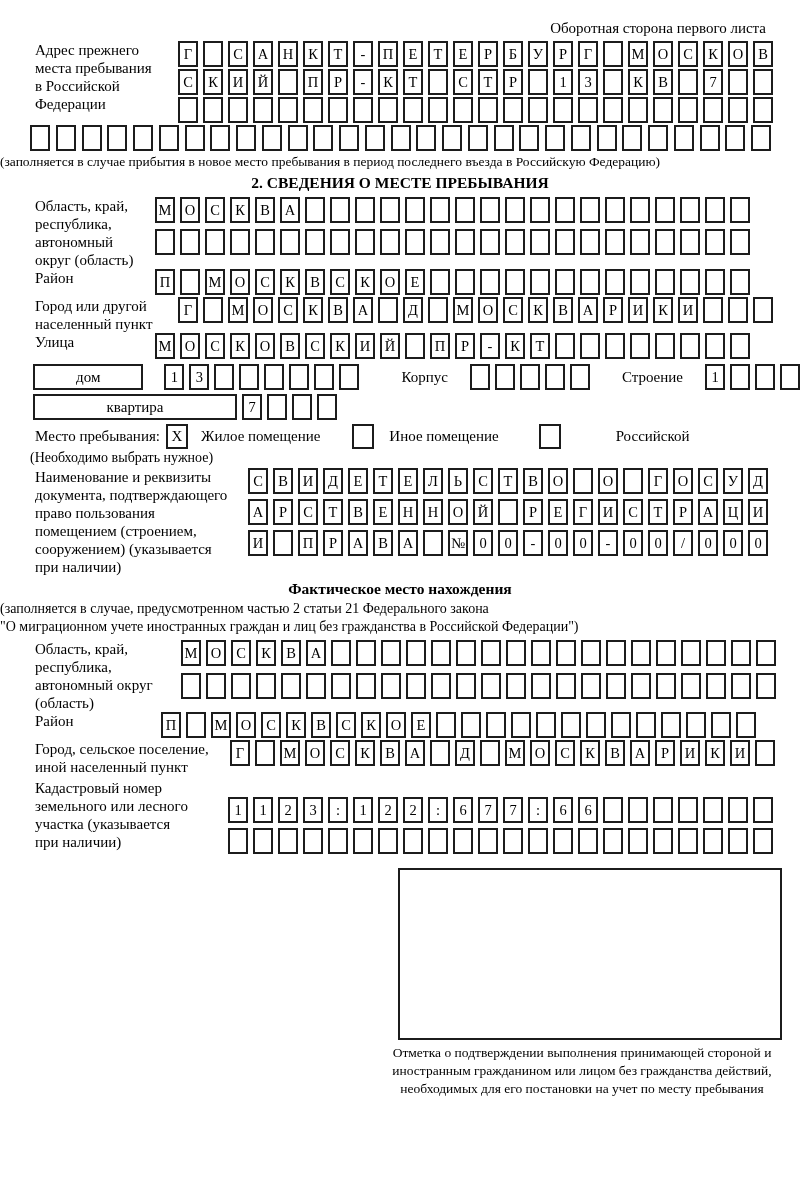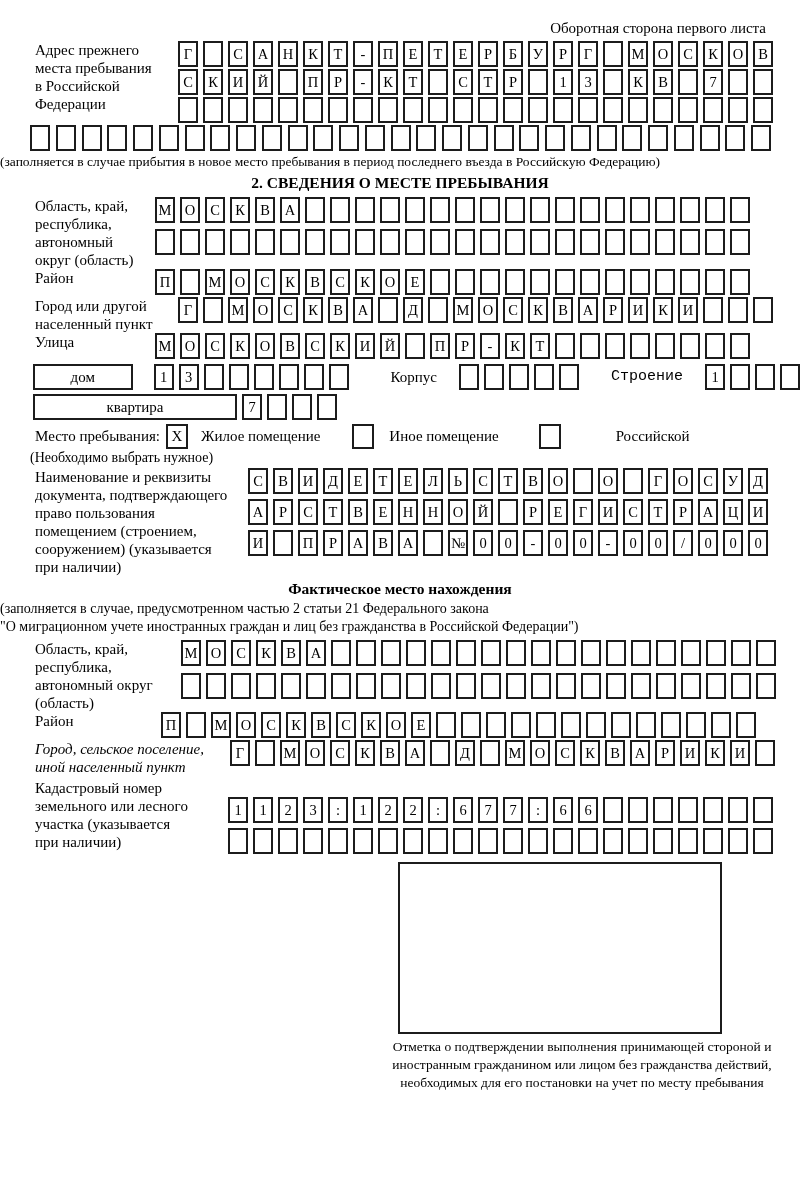--- a/index.html
+++ b/index.html
@@ -10,34 +10,34 @@
   .top-note{text-align:right;padding:20px 34px 0 0;font-size:15px;}
   .lbl{font-size:15px;line-height:18px;}
   .ml{white-space:pre-line;}
   .cellrow{display:flex;gap:5px;}
   .cell{flex:0 0 20px;box-sizing:border-box;width:20px;height:26px;border:2px solid #1c1c1c;
         font-size:14.5px;line-height:22px;text-align:center;background:#fff;}
   .rows-col{display:flex;flex-direction:column;}
   .frow{display:flex;align-items:flex-start;margin-left:35px;}
   .w120{width:120px;flex:0 0 120px;} .w143{width:143px;flex:0 0 143px;}
   .w146{width:146px;flex:0 0 146px;} .w126{width:126px;flex:0 0 126px;}
-  .w195{width:195px;flex:0 0 195px;font-style:italic;} .w193{width:193px;flex:0 0 193px;}
+  .w195{width:195px;flex:0 0 195px;} .w193{width:193px;flex:0 0 193px;}
   .w213{width:213px;flex:0 0 213px;}
   .row-full{margin:2px 0 0 30px;width:741px;display:flex;justify-content:space-between;}
   .caption-center{font-size:13.5px;line-height:15px;margin-top:3px;}
   .caption-left{margin:3px 0 0 35px;font-size:13.5px;line-height:15px;}
   .sec-title{text-align:center;font-weight:bold;font-size:15.5px;line-height:18px;margin-top:5px;}
   .wide-box{box-sizing:border-box;height:26px;border:2px solid #1c1c1c;display:flex;
             align-items:center;justify-content:center;font-size:15px;background:#fff;}
   .inline-lbl{font-size:15px;line-height:26px;}
   .chk{box-sizing:border-box;flex:0 0 22px;width:22px;height:25px;border:2px solid #1c1c1c;
        display:inline-flex;align-items:center;justify-content:center;font-size:15px;background:#fff;}
   .stay-row{display:flex;align-items:center;margin:4px 0 0 35px;}
   .stay-row .opt{font-size:15px;line-height:25px;}
-  .stamp-wrap{margin:8px 0 0 398px;width:324px;}
+  .stamp-wrap{margin:14px 0 0 398px;width:384px;}
   .stamp-box{box-sizing:border-box;height:172px;border:2px solid #1c1c1c;background:#fff;}
   .stamp-caption{margin-top:4px;width:390px;margin-left:-11px;text-align:center;
                  font-size:13.5px;line-height:18px;}
 </style>
 </head>
 <body>
 
 <div class="page">
 
   <div class="top-note">Оборотная сторона первого листа</div>
@@ -328,21 +328,21 @@
         <span class="cell"></span>
       </div>
     <div class="inline-lbl" style="margin:0 6px 0 26px;">Корпус</div>
     <div class="cellrow">
         <span class="cell"></span>
         <span class="cell"></span>
         <span class="cell"></span>
         <span class="cell"></span>
         <span class="cell"></span>
       </div>
-    <div class="inline-lbl" style="margin:0 6px 0 16px;font-family:Liberation Mono, monospace;">Строение</div>
+    <div class="inline-lbl" style="margin:0 6px 0 16px;">Строение</div>
     <div class="cellrow">
         <span class="cell">1</span>
         <span class="cell"></span>
         <span class="cell"></span>
         <span class="cell"></span>
       </div>
   </div>
 
   <div class="frow" style="margin:4px 0 0 33px;">
     <div class="wide-box" style="width:204px;">квартира</div>

